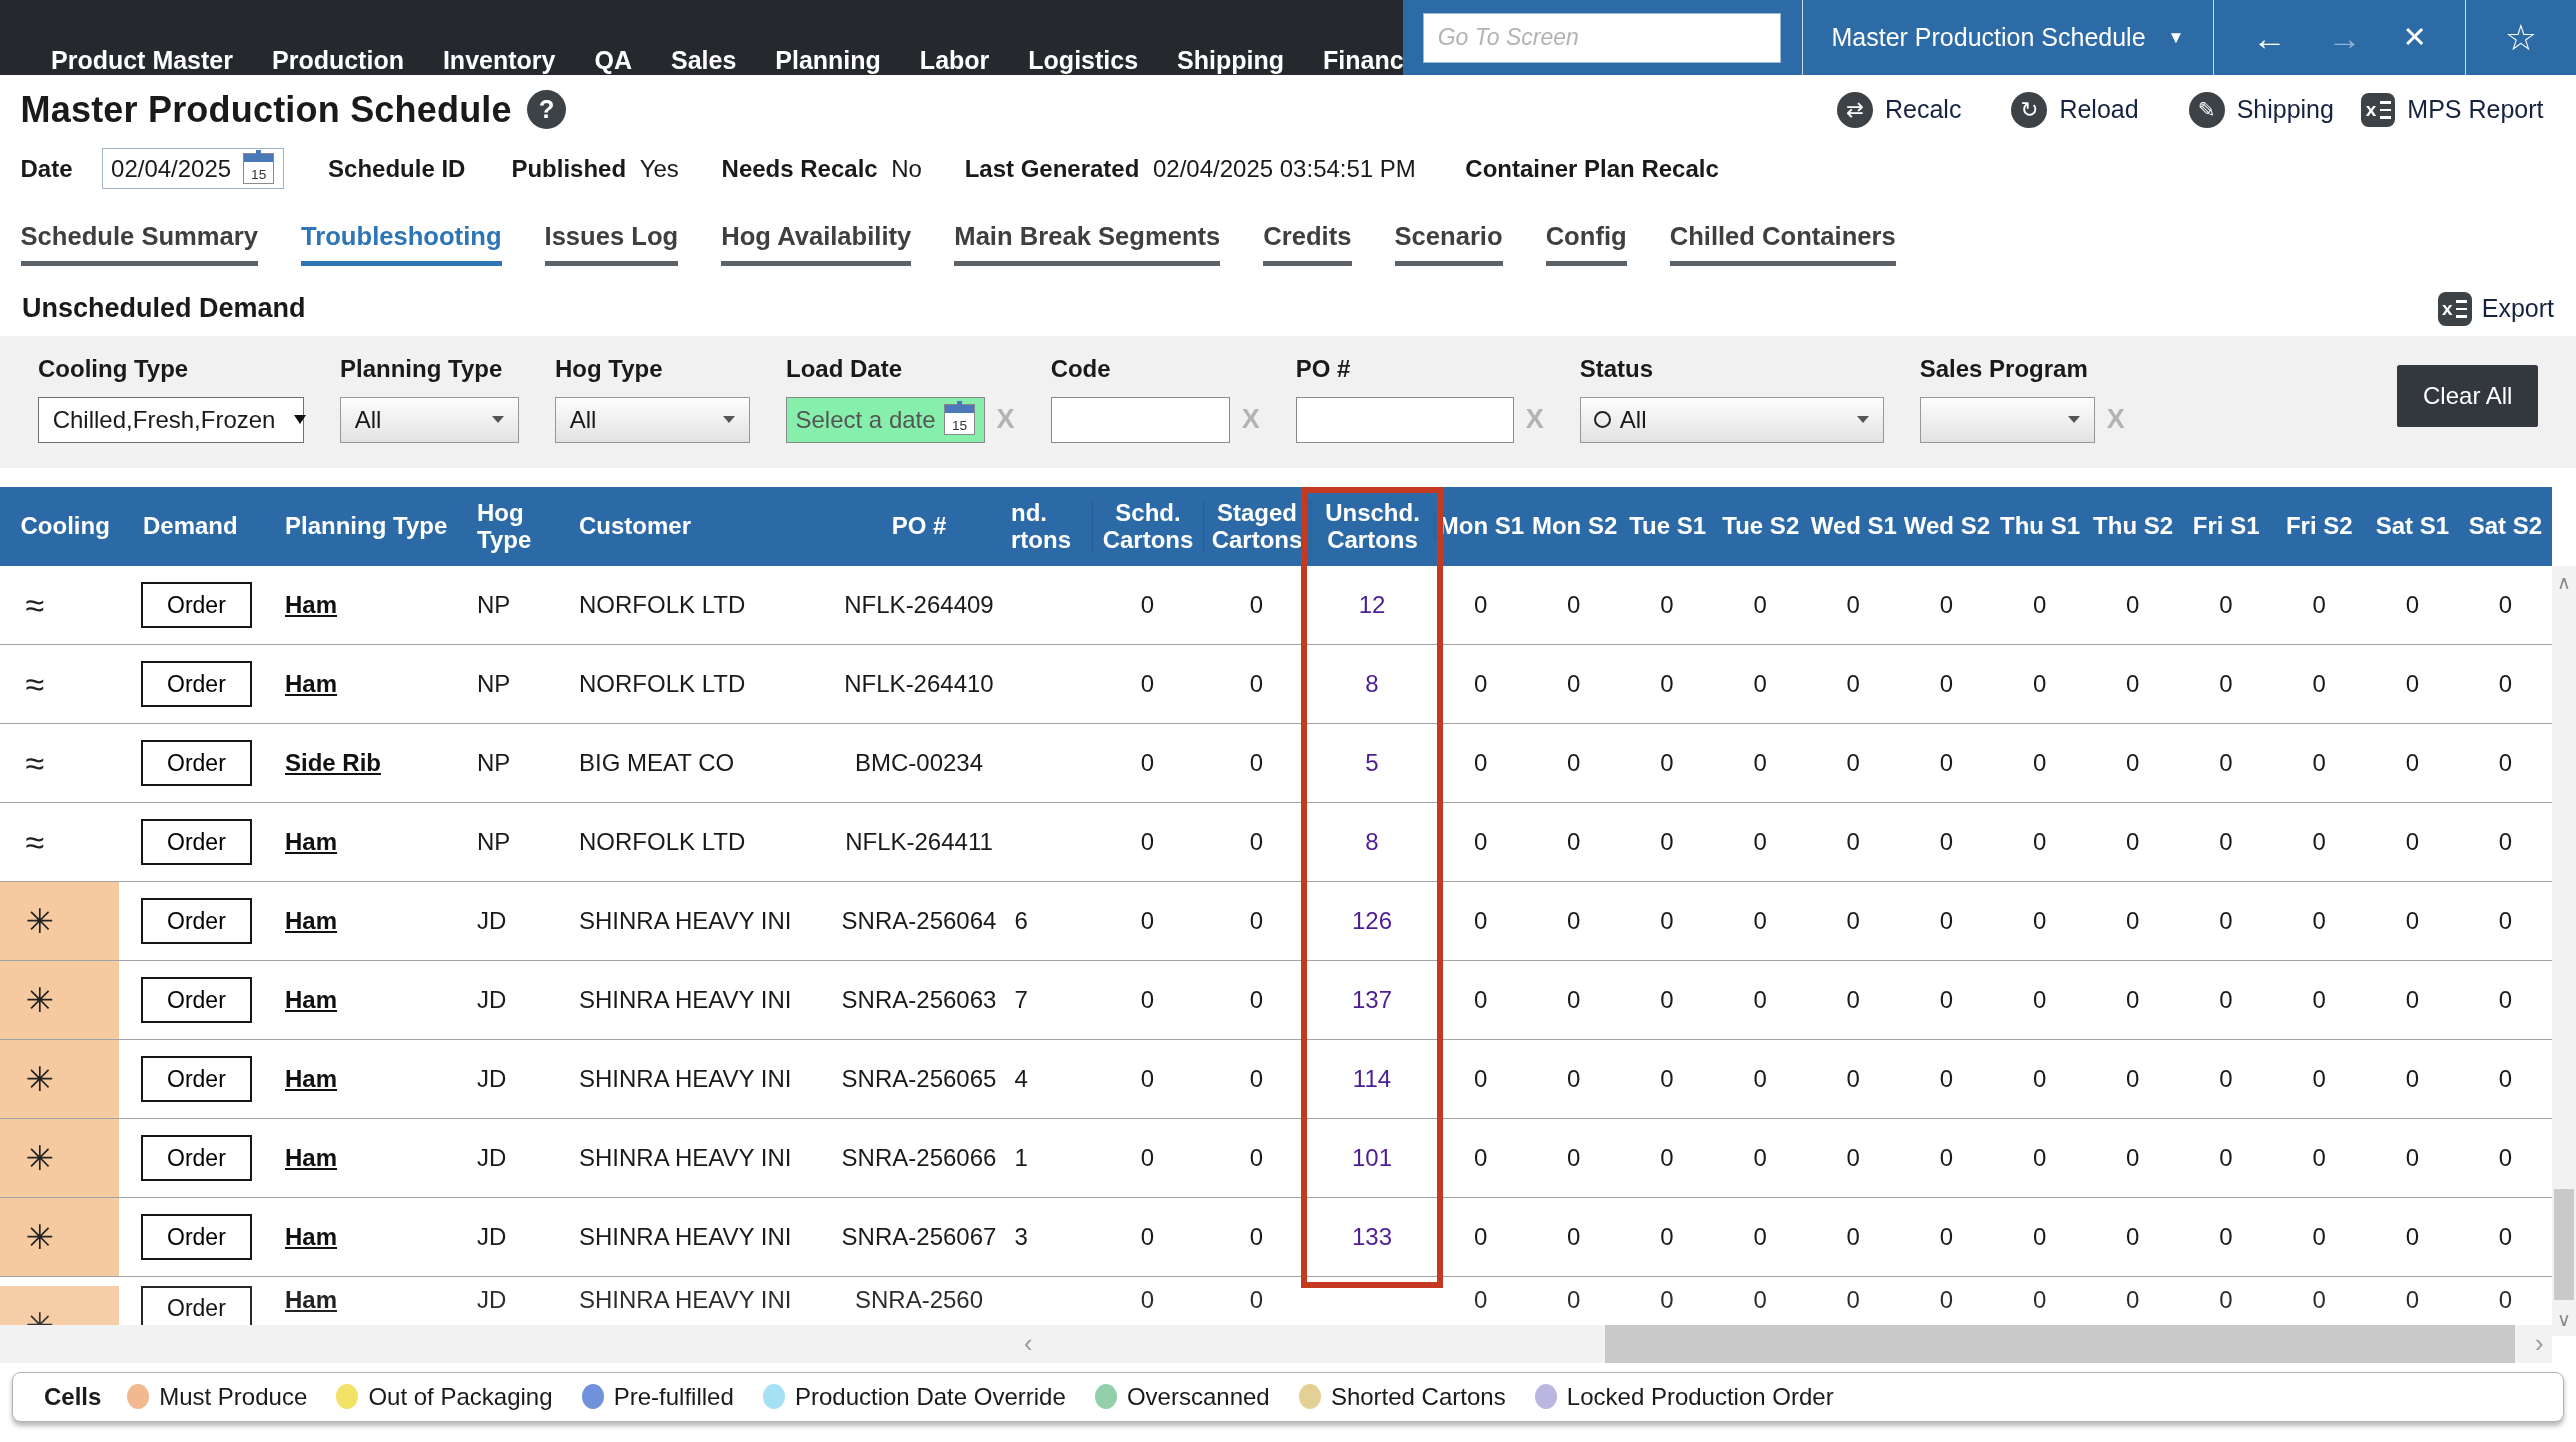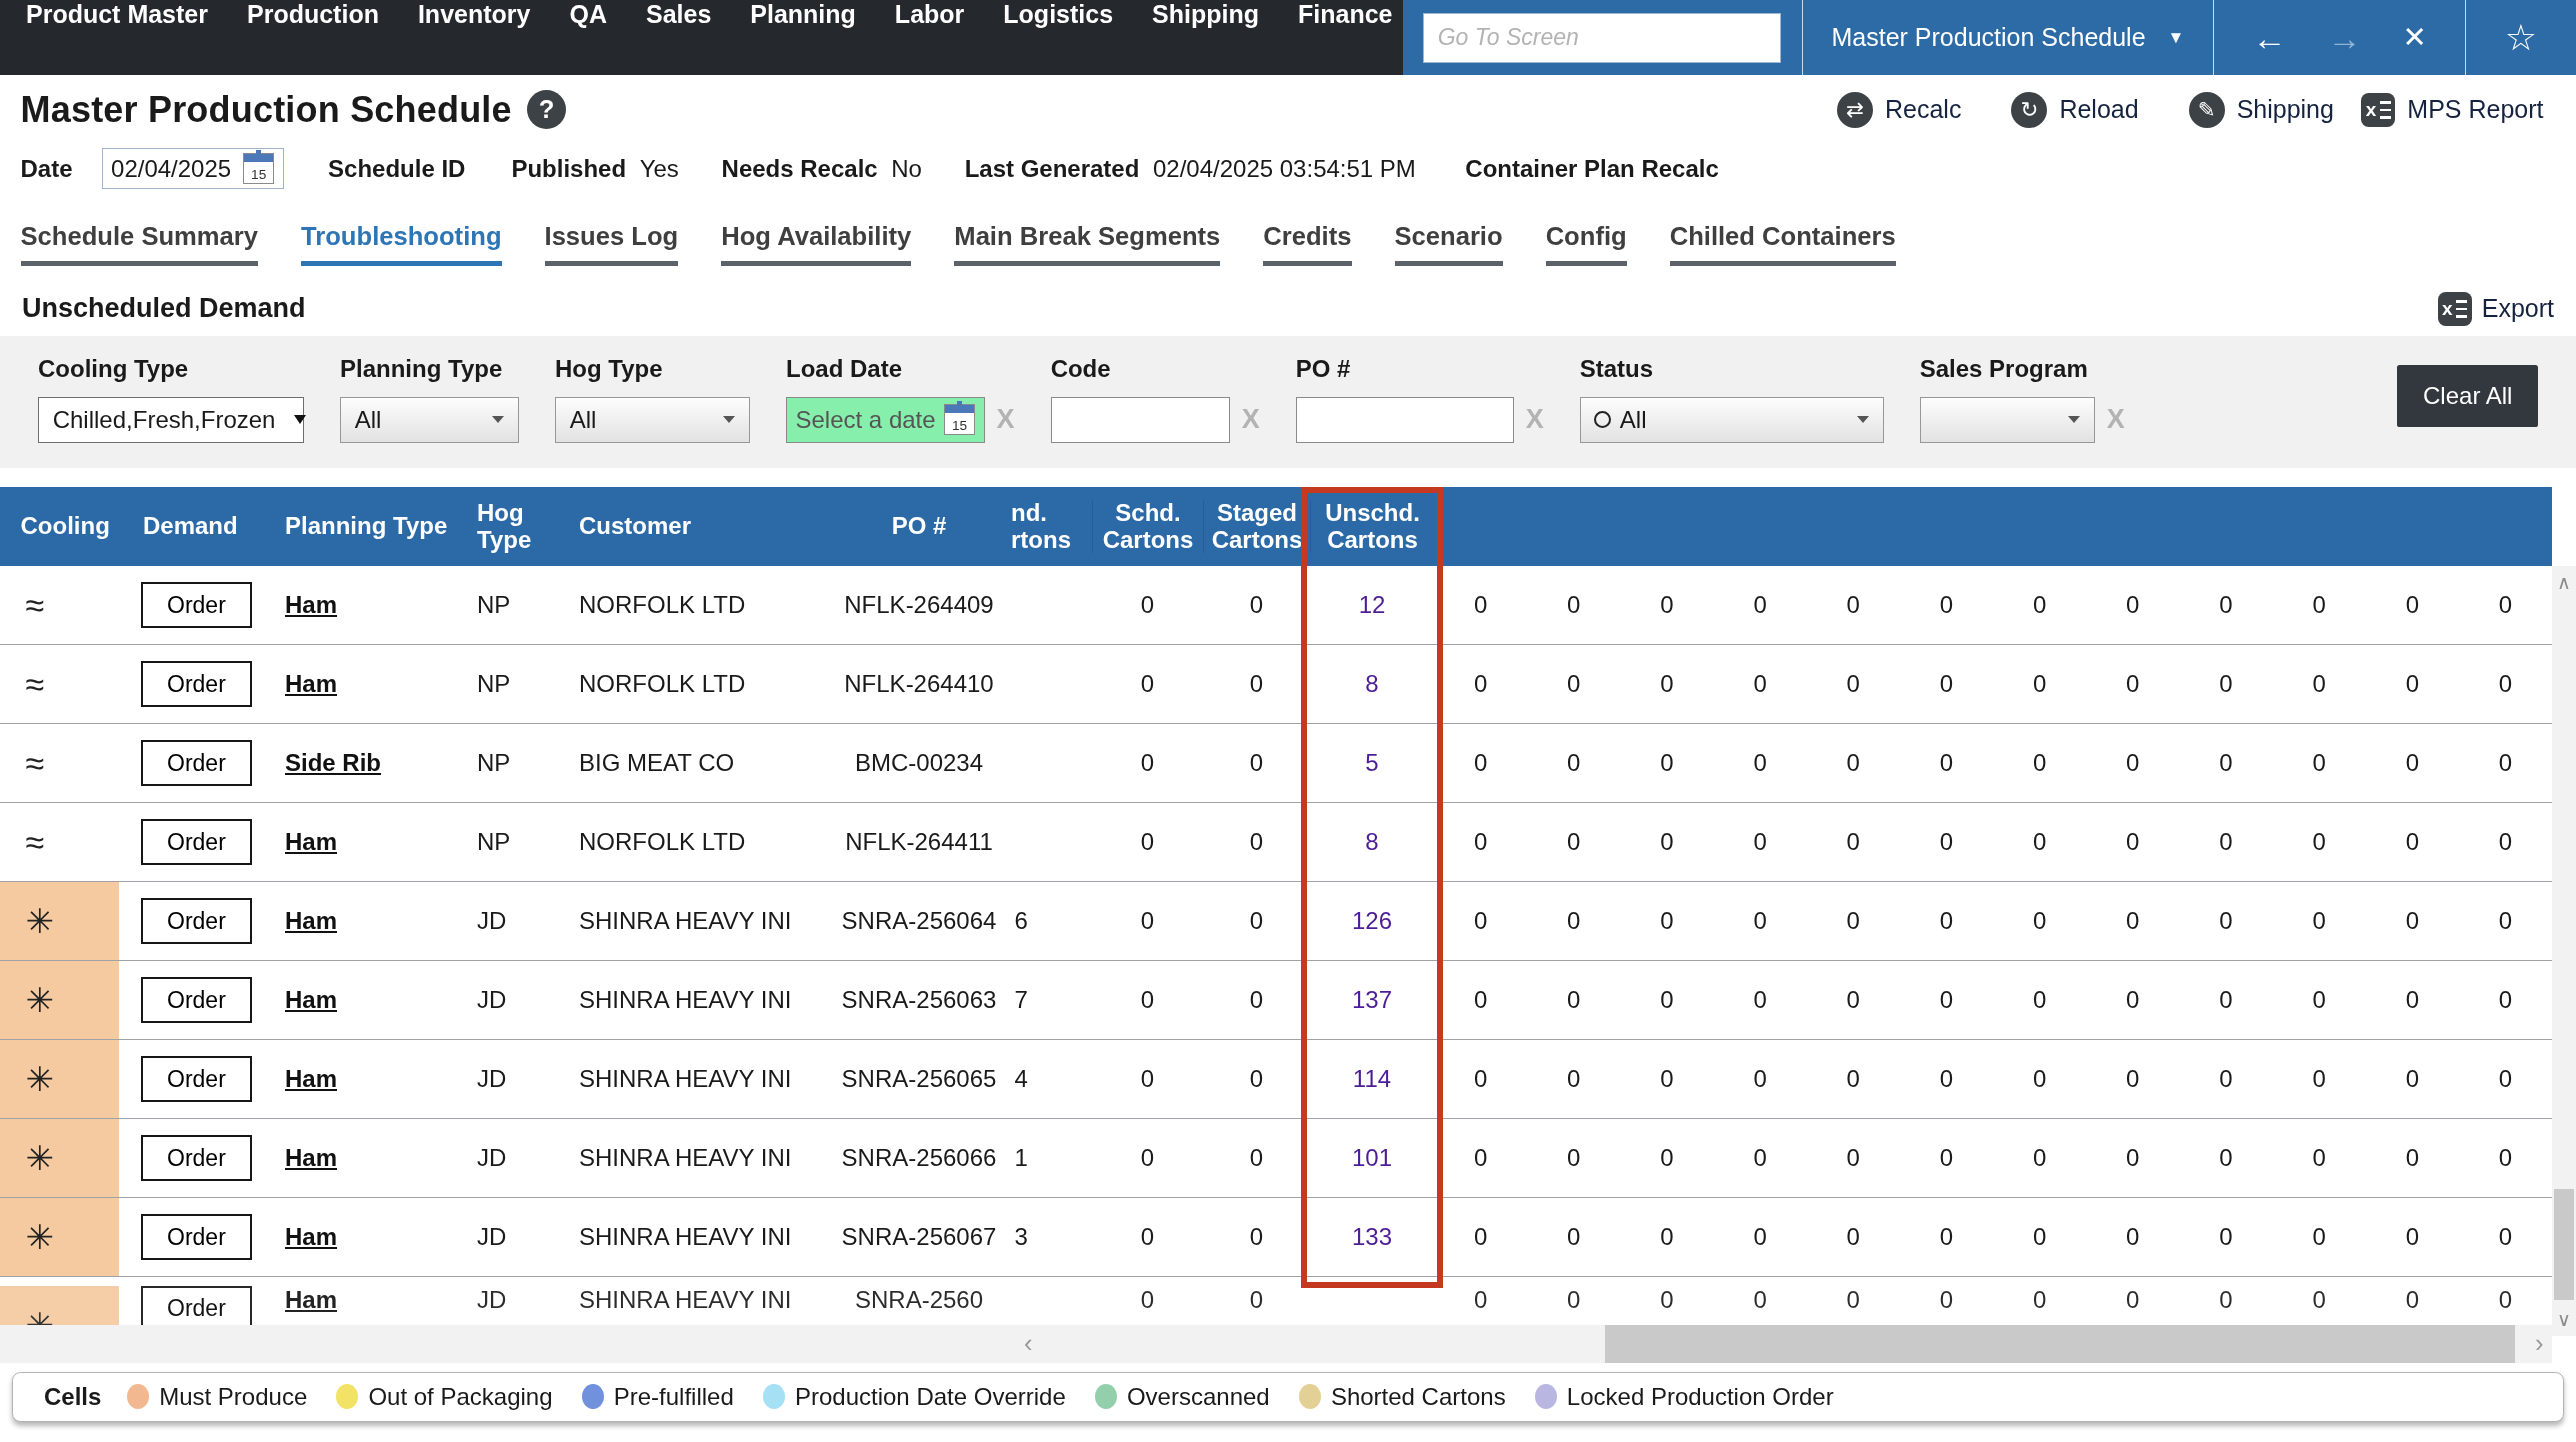--- a/index.html
+++ b/index.html
@@ -6,21 +6,21 @@
   html,body{width:2576px;height:1442px}
   body{font-family:"Liberation Sans","DejaVu Sans",sans-serif;font-size:24px;color:#1a1a1a;background:#fff;overflow:hidden}
   a{text-decoration:none;color:inherit}
 
   
   .topbar{height:75px;background:#25292d;display:flex;align-items:stretch}
   .brand{width:205px;background:#ee8b33;display:flex;align-items:center;gap:13.7px;padding:0 15.4px;color:#fff;flex:none}
   .brand-text{display:flex;flex-direction:column;align-items:center;line-height:1.1}
   .brand-name{font-weight:800;font-style:italic;font-size:22px;letter-spacing:0.9px}
   .brand-env{font-size:24px}
-  .menu{display:flex;align-items:flex-start;gap:39px;padding:0 26px;flex:1;min-width:0}
+  .menu{display:flex;align-items:flex-end;gap:39px;padding:0 51px;flex:1;min-width:0}
   .menu-item{color:#fff;font-weight:700;font-size:25px;white-space:nowrap;cursor:pointer}
   .topbar-right{display:flex;align-items:stretch;background:#2d6ba6;flex:none}
   .goto-wrap{display:flex;align-items:center;padding:0 20.5px}
   .goto-input{width:358px;height:50px;border:0.9px solid #9db8d2;padding:0 13.7px;font-size:23px;font-family:inherit}
   .goto-input::placeholder{font-style:italic;color:#b3b3b3}
   .tb-seg{display:flex;align-items:center;border-left:1.7px solid rgba(255,255,255,.75);color:#fff}
   .screen-selector{gap:22px;padding:0 29px;font-size:25px;cursor:pointer}
   .caret-down{font-size:17px}
   .nav-ctl{gap:41px;padding:0 38px}
   .nav-glyph{font-size:34px;font-weight:700;cursor:pointer;line-height:1}
@@ -332,20 +332,35 @@
           <span>Cartons</span>
         </span>
       <span class="hcell col-staged two-line hsep">
           <span>Staged</span>
           <span>Cartons</span>
         </span>
       <span class="hcell col-unschd two-line hsep">
           <span>Unschd.</span>
           <span>Cartons</span>
         </span>
+      <span class="col-days hsep">
+
+      <span class="daycell hcell">Mon S1</span>
+          <span class="daycell hcell">Mon S2</span>
+          <span class="daycell hcell">Tue S1</span>
+          <span class="daycell hcell">Tue S2</span>
+          <span class="daycell hcell">Wed S1</span>
+          <span class="daycell hcell">Wed S2</span>
+          <span class="daycell hcell">Thu S1</span>
+          <span class="daycell hcell">Thu S2</span>
+          <span class="daycell hcell">Fri S1</span>
+          <span class="daycell hcell">Fri S2</span>
+          <span class="daycell hcell">Sat S1</span>
+          <span class="daycell hcell">Sat S2</span>
+        </span>
     </div>
 
     <div>
 
         <div class="row full">
           <span class="cooling-cell plain">≈</span>
           <span class="demand-cell"><button class="order-btn">Order</button></span>
           <span class="planning-cell"><a class="plink">Ham</a></span>
           <span class="hog-cell">NP</span>
           <span class="customer-cell">NORFOLK LTD</span>

